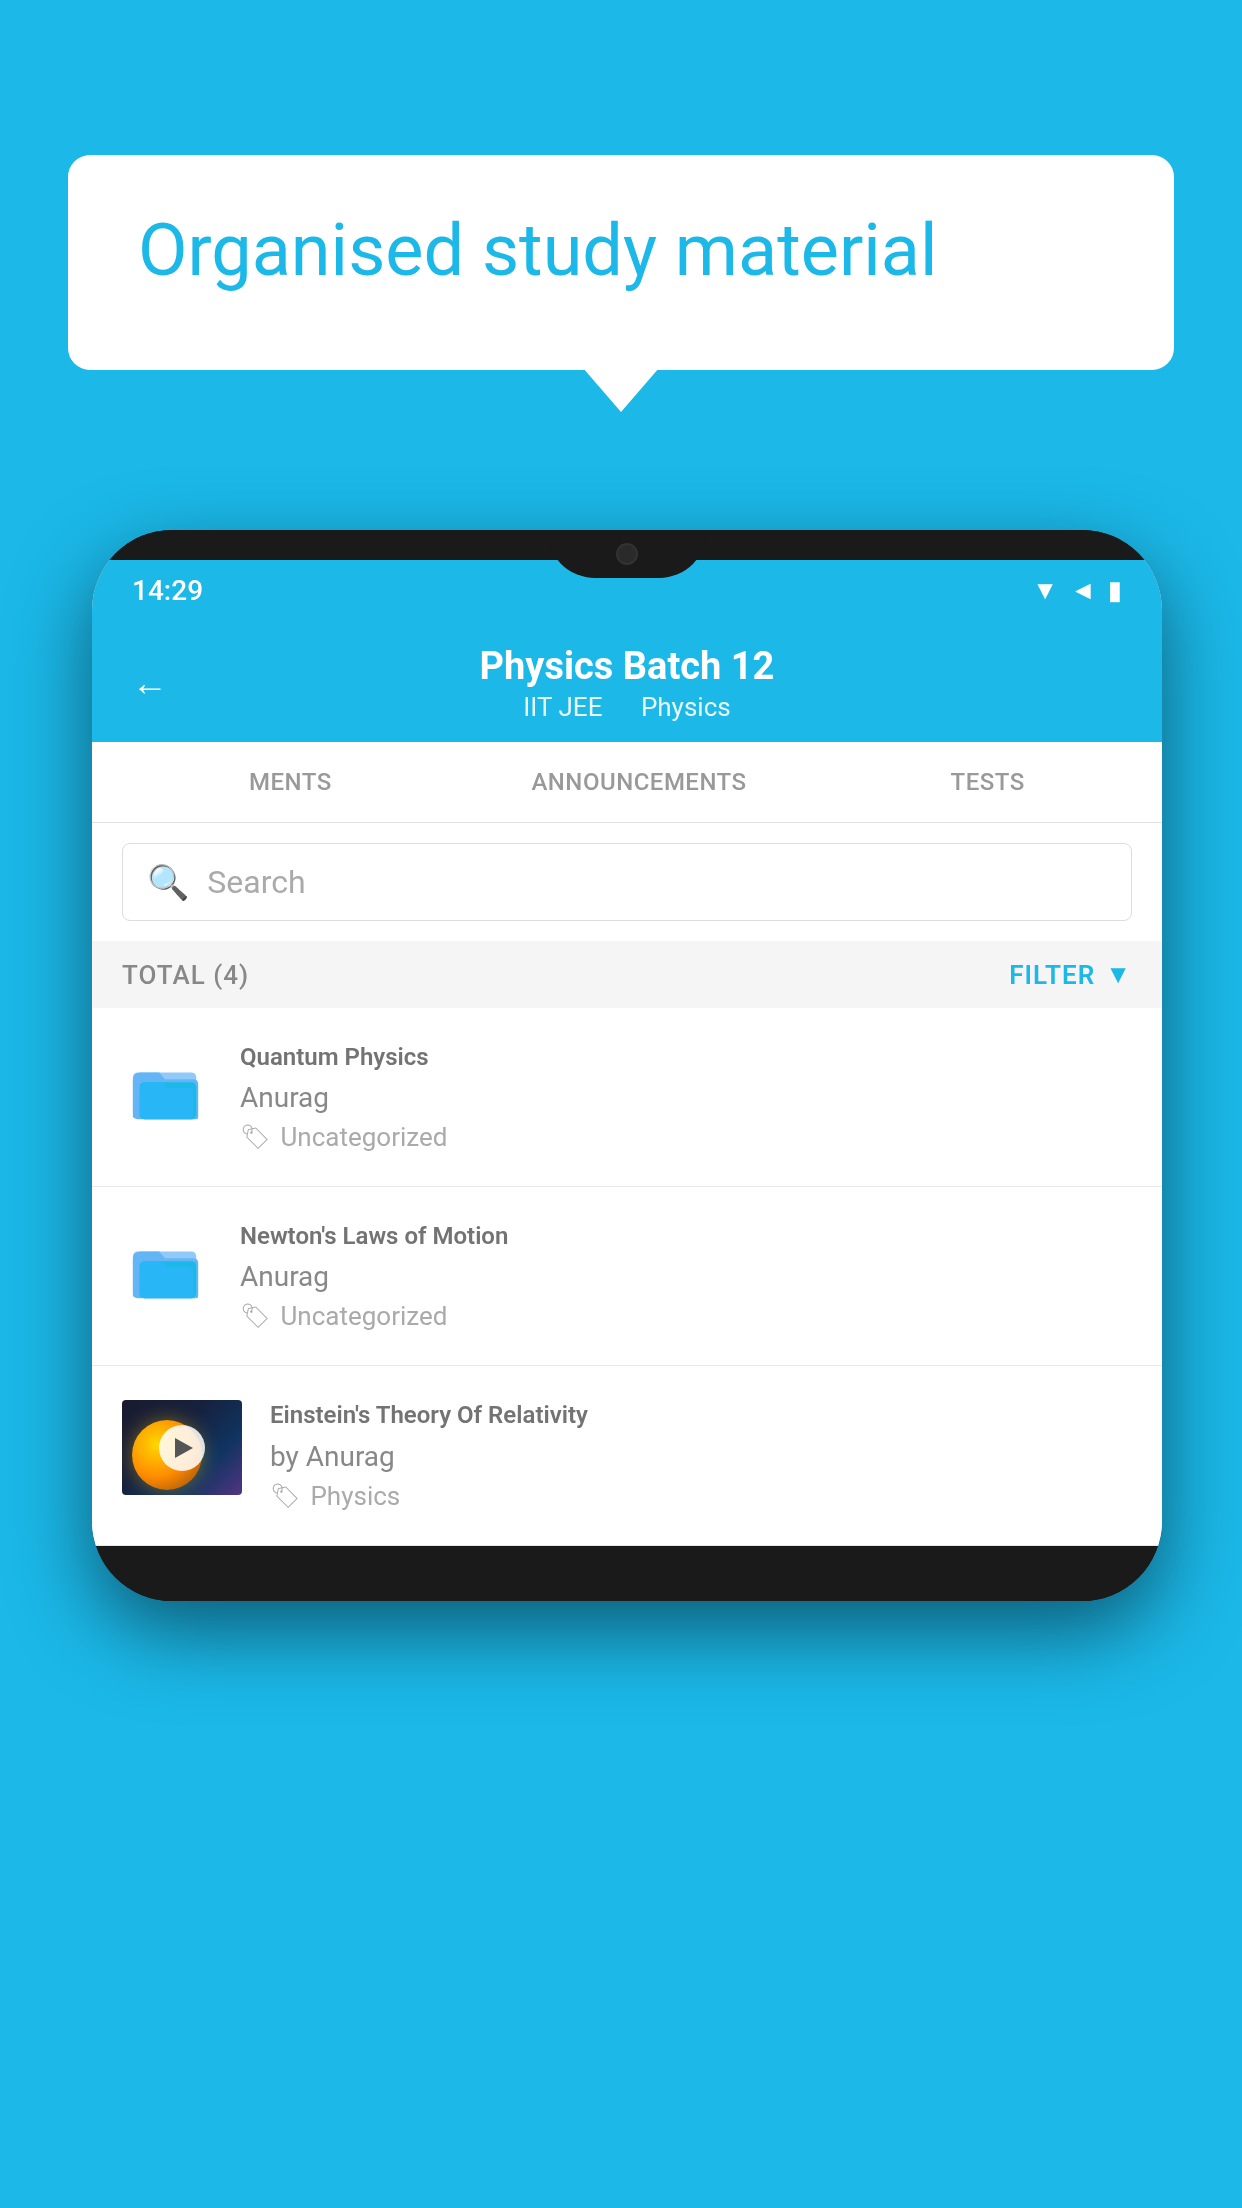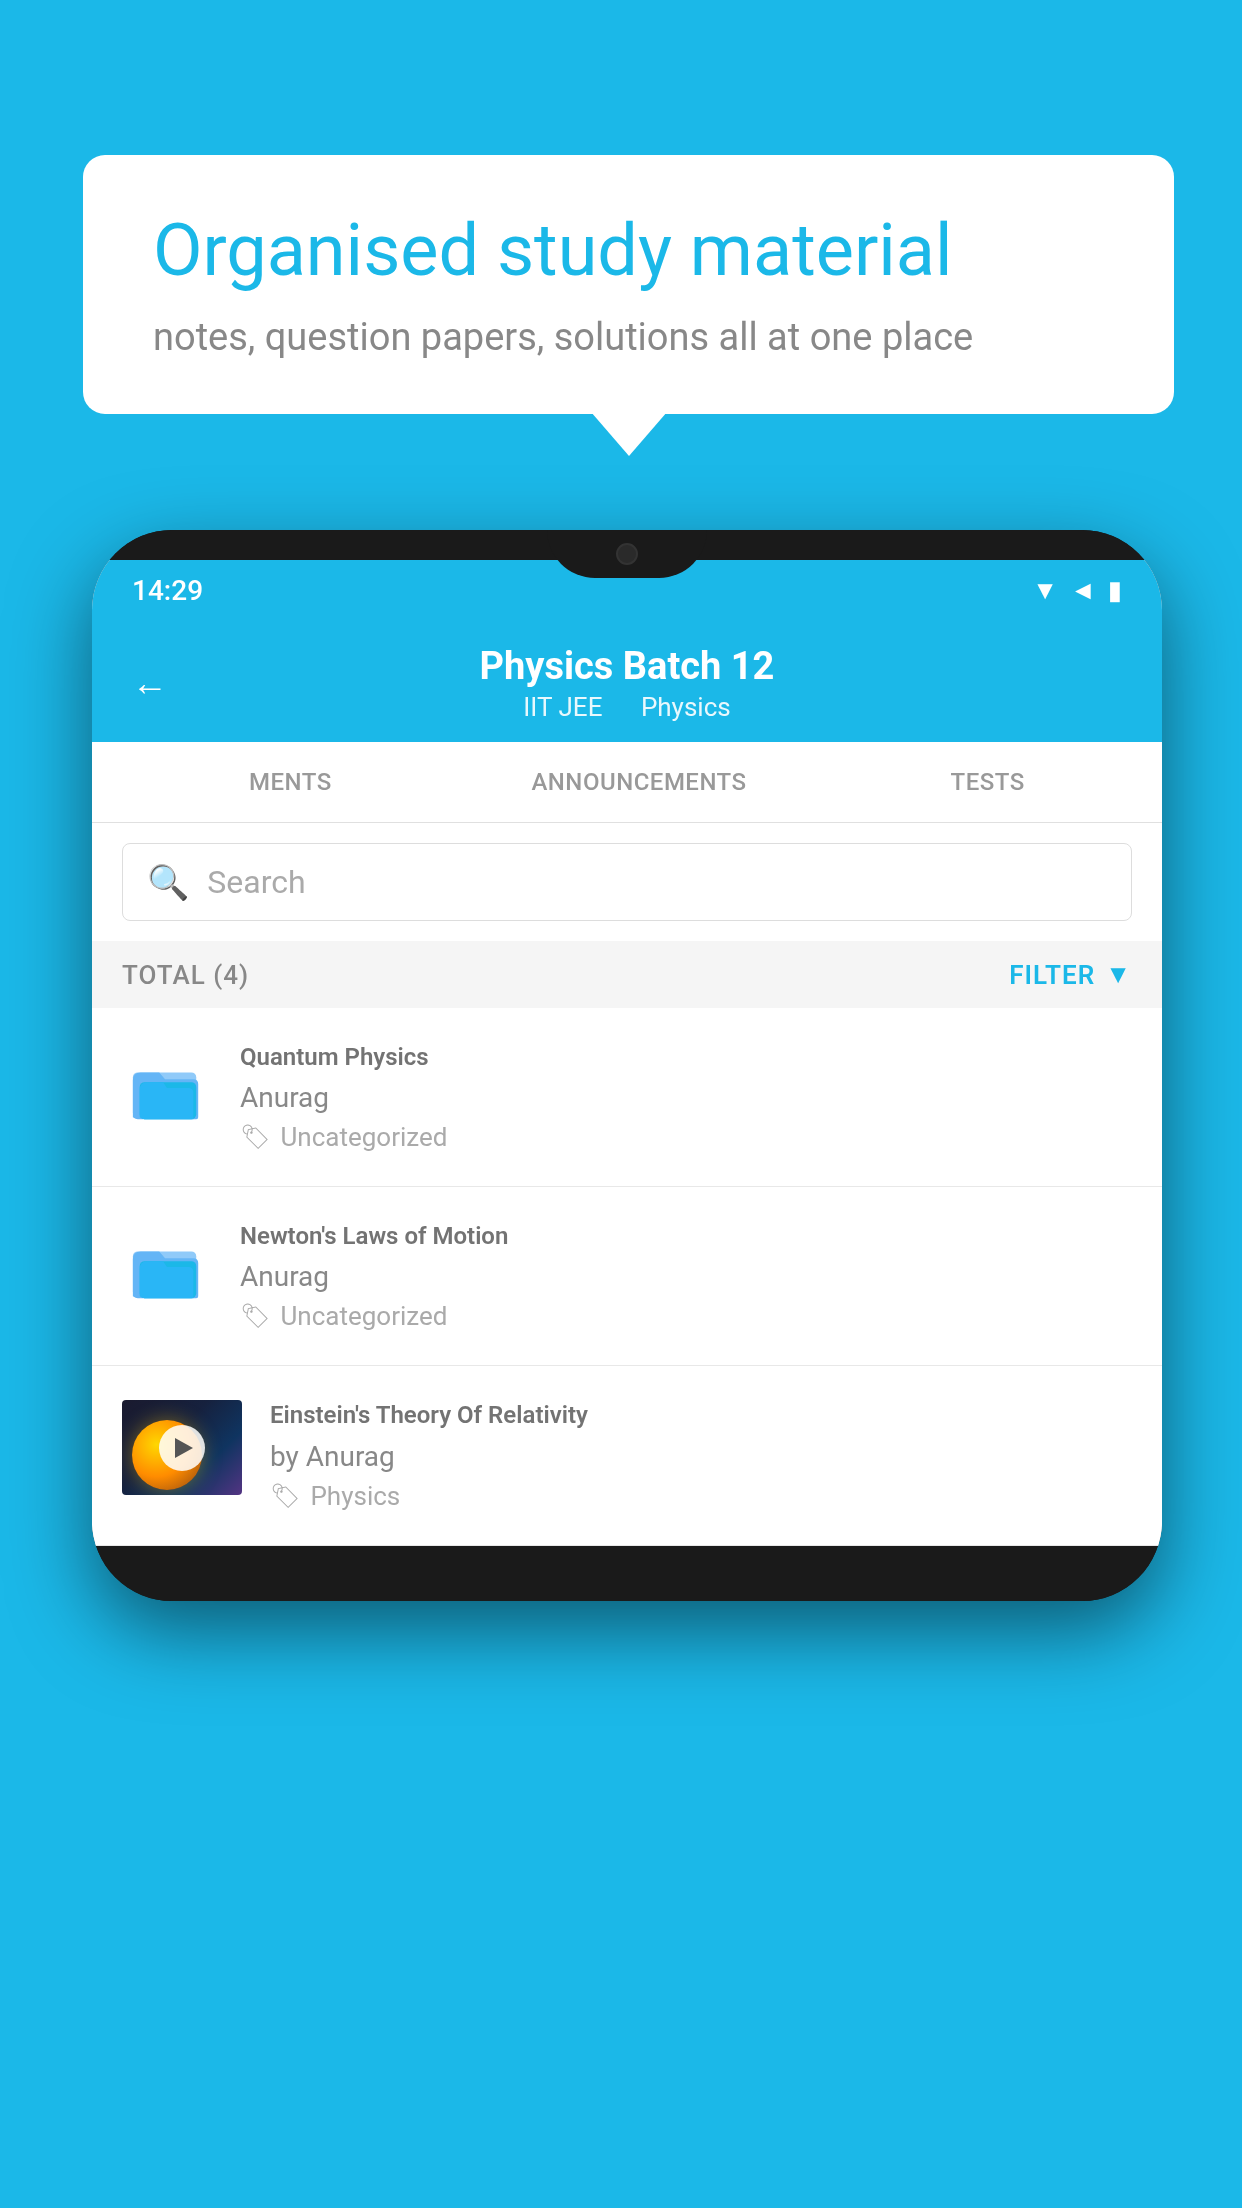--- a/index.html
+++ b/index.html
@@ -10,21 +10,21 @@
       background-color: #1BB8E8;
       font-family: 'Roboto', Arial, sans-serif;
       overflow: hidden;
       position: relative;
     }
 
     
     .speech-bubble-container {
       position: absolute;
       top: 155px;
-      left: 83px;
+      left: 68px;
       right: 68px;
     }
 
     .speech-bubble {
       background: white;
       border-radius: 22px;
       padding: 55px 70px 55px 70px;
       position: relative;
     }
 
@@ -378,21 +378,20 @@
       background: white;
       overflow: hidden;
     }
   </style>
 </head>
 <body>
 
 <div class="speech-bubble-container">
   <div class="speech-bubble">
     <h1>Organised study material</h1>
-    <p>notes, question papers, solutions all at one place</p>
   </div>
 </div>
 
 <div class="phone-container">
   <div class="phone">
 
     <div class="phone-top-bezel">
 
       <div class="notch">
         <div class="notch-camera"></div>

